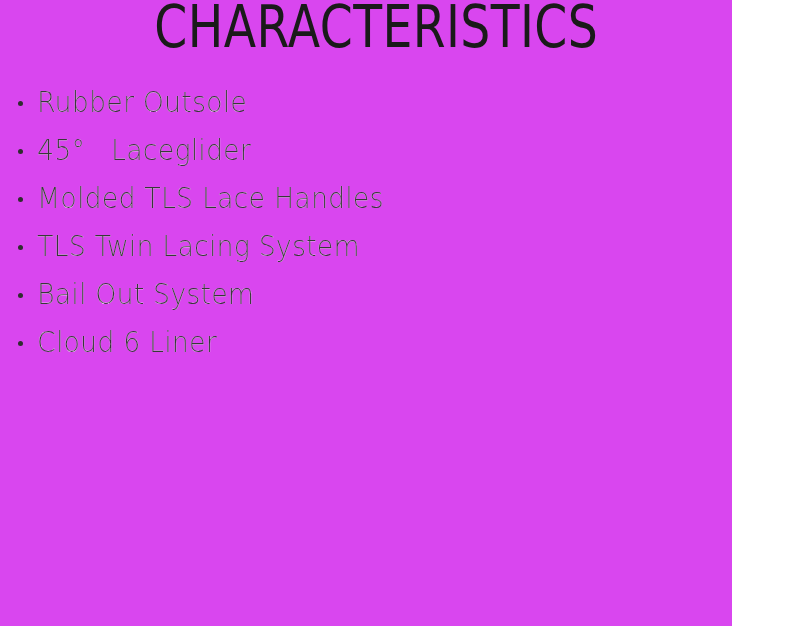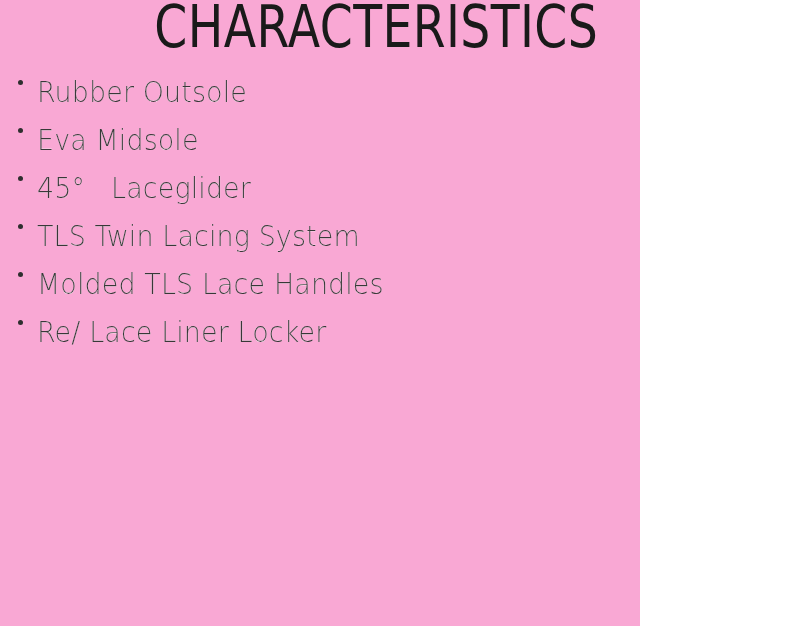--- a/index.html
+++ b/index.html
@@ -9,23 +9,23 @@
   body {
     width: 800px;
     height: 626px;
     background: #ffffff;
     font-family: "DejaVu Sans", sans-serif;
     overflow: hidden;
   }
 
   #slide {
     position: relative;
-    width: 640px;
+    width: 732px;
     height: 626px;
-    background: #f9a8d4;
+    background: #d946ef;
   }
 
   
   #title-block {
     position: absolute;
     left: 0;
     top: 0;
     width: 752px;
     height: 66px;
     display: flex;
@@ -53,21 +53,21 @@
     top: 78px;
     width: 760px;
     list-style: none;
     margin: 0;
     padding: 0;
   }
 
   #characteristics-list li {
     height: 48px;
     display: flex;
-    align-items: flex-start;
+    align-items: center;
     margin: 0;
     padding: 0;
   }
 
   .bullet-dot {
     flex: 0 0 auto;
     width: 5px;
     height: 5px;
     border-radius: 50%;
     background: #2e2e2e;
@@ -101,45 +101,45 @@
     <div id="page-title">CHARACTERISTICS</div>
   </div>
 
   <ul id="characteristics-list">
 
     <li>
       <span class="bullet-dot"></span>
       <span class="item-label">Rubber Outsole</span>
     </li>
 
-    <li>
-      <span class="bullet-dot"></span>
-      <span class="item-label">Eva Midsole</span>
-    </li>
 
 
     <li>
       <span class="bullet-dot"></span>
       <span class="item-label">45°   Laceglider</span>
     </li>
 
     <li>
       <span class="bullet-dot"></span>
+      <span class="item-label">Molded TLS Lace Handles</span>
+    </li>
+
+    <li>
+      <span class="bullet-dot"></span>
       <span class="item-label">TLS Twin Lacing System</span>
     </li>
 
     <li>
       <span class="bullet-dot"></span>
-      <span class="item-label">Molded TLS Lace Handles</span>
+      <span class="item-label">Bail Out System</span>
+    </li>
+
+    <li>
+      <span class="bullet-dot"></span>
+      <span class="item-label">Cloud 6 Liner</span>
     </li>
 
 
-
-
-    <li>
-      <span class="bullet-dot"></span>
-      <span class="item-label">Re/ Lace Liner Locker</span>
-    </li>
 
 
   </ul>
 
 </div>
 
 </body></html>

